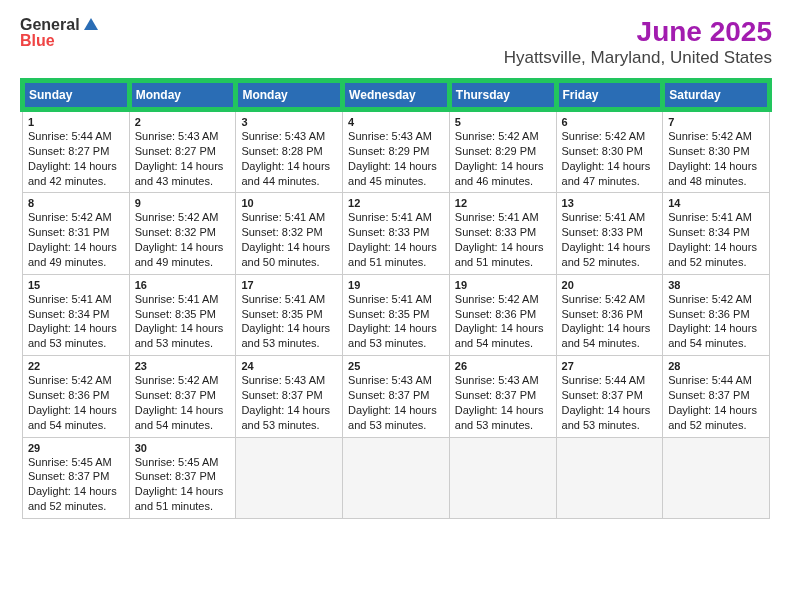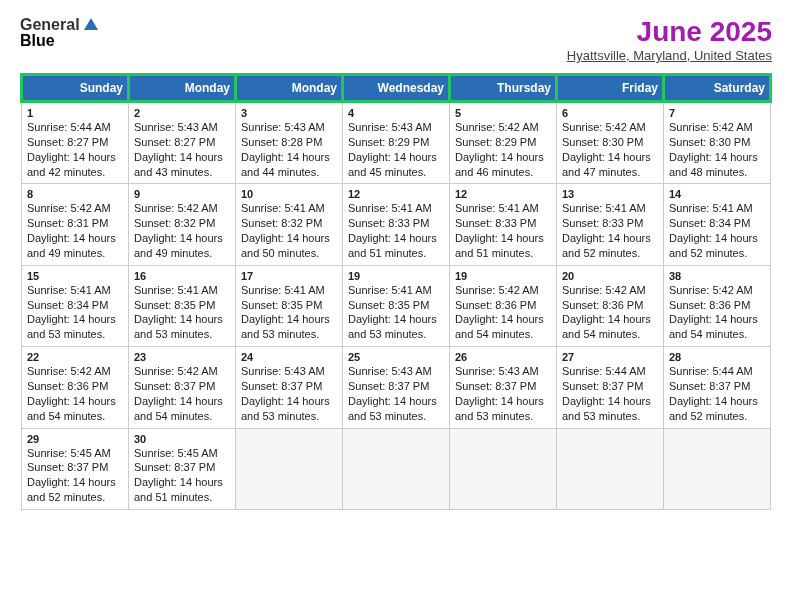--- a/index.html
+++ b/index.html
@@ -32,53 +32,52 @@
       align-items: center;
     }
     .logo-general {
       font-size: 16px;
       font-weight: bold;
       color: #333;
     }
     .logo-blue {
       font-size: 16px;
       font-weight: bold;
-      color: #000000;
+      color: #ef4444;
     }
     .logo-icon {
       width: 18px;
       height: 18px;
       margin-left: 2px;
     }
     .title-block {
       text-align: right;
     }
     .month-title {
       font-size: 28px;
       font-weight: bold;
       color: #a21caf;
     }
     .location {
-      font-size: 13px;
+      font-size: 17px;
       color: #444;
-      text-decoration: underline;
     }
     .calendar {
       width: 100%;
       border-collapse: collapse;
       table-layout: fixed;
     }
     .calendar th {
       background-color: #2a6db5;
       color: #fff;
       font-size: 12px;
       font-weight: bold;
       padding: 5px 4px;
-      text-align: right;
-      border: 3px solid #22c55e;
+      text-align: left;
+      border: 5px solid #22c55e;
     }
     .calendar td {
       border: 1px solid #ccc;
       vertical-align: top;
       padding: 4px 5px;
       font-size: 9.5px;
       color: #222;
       height: 80px;
       background: #fff;
     }

